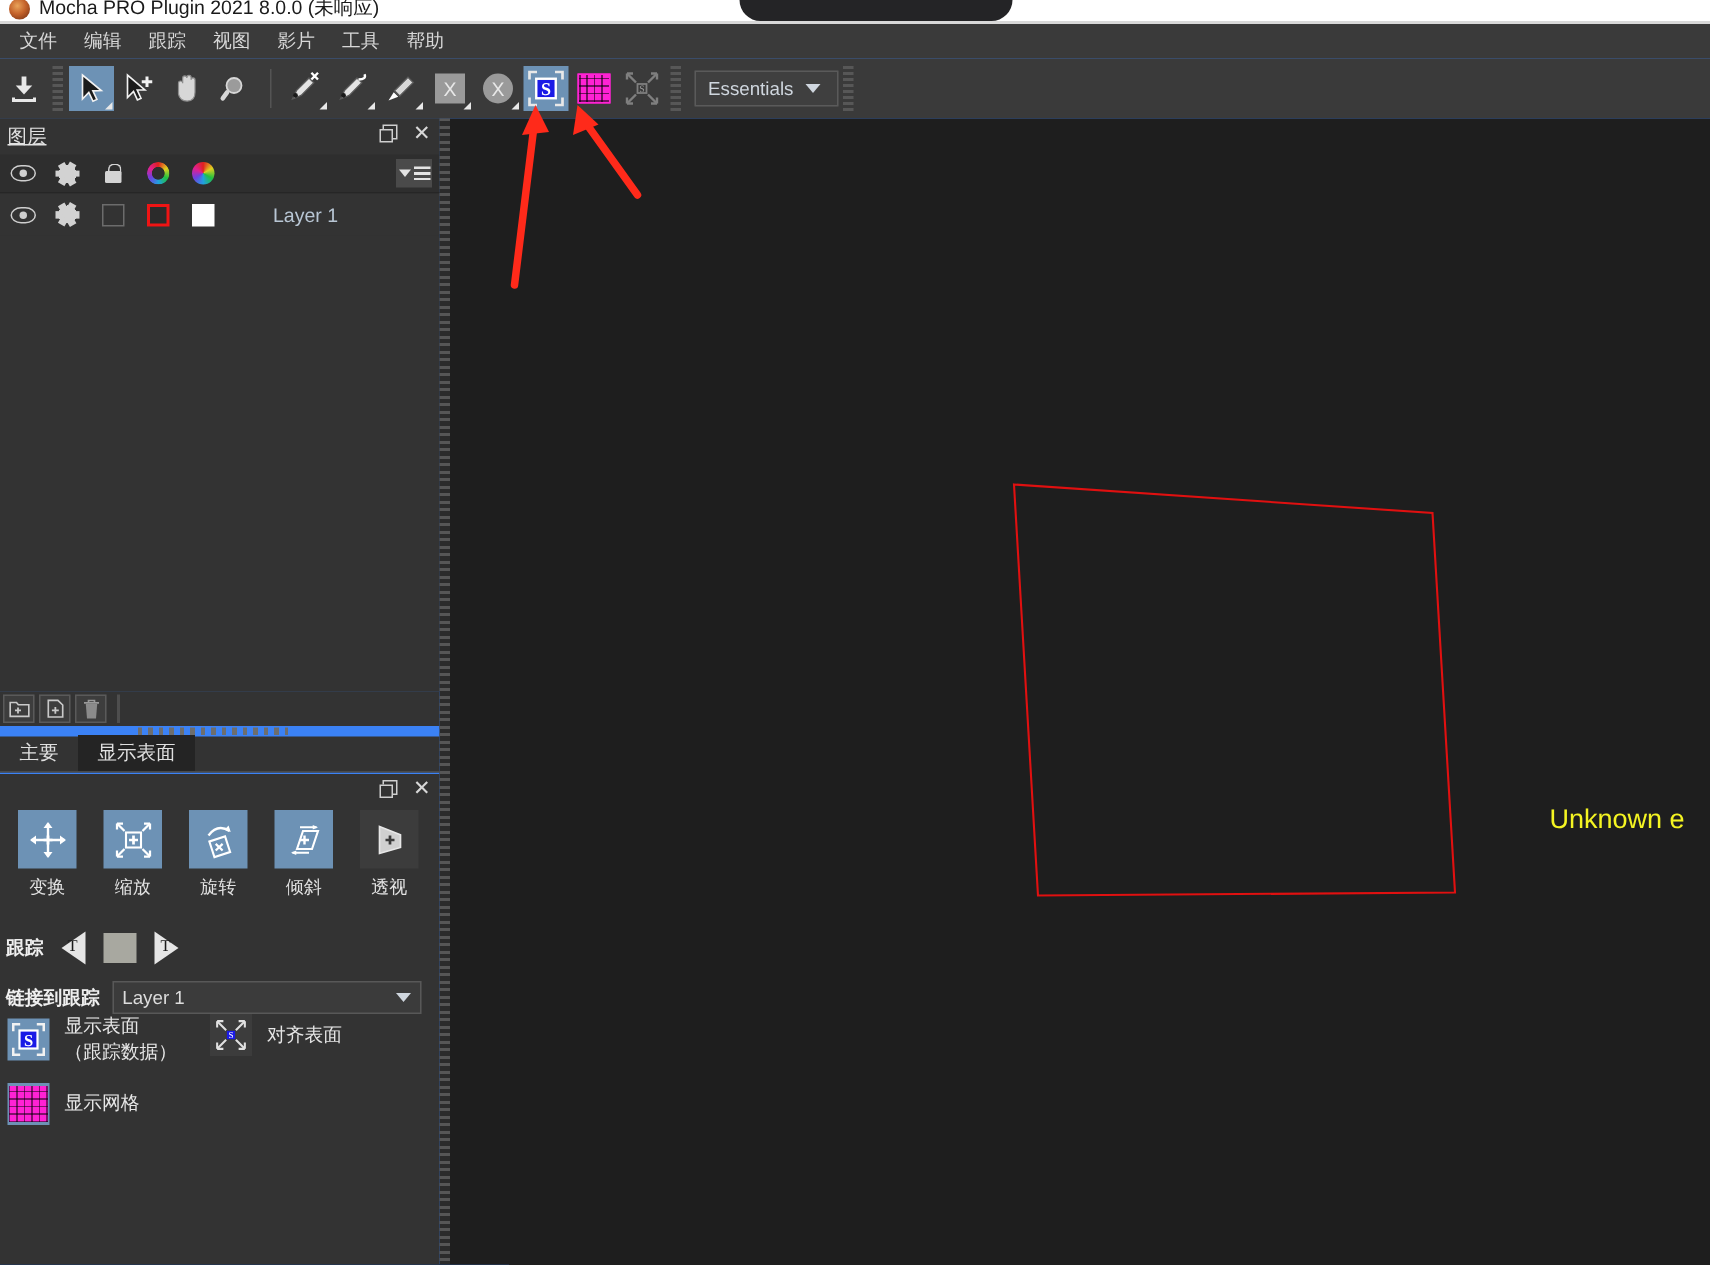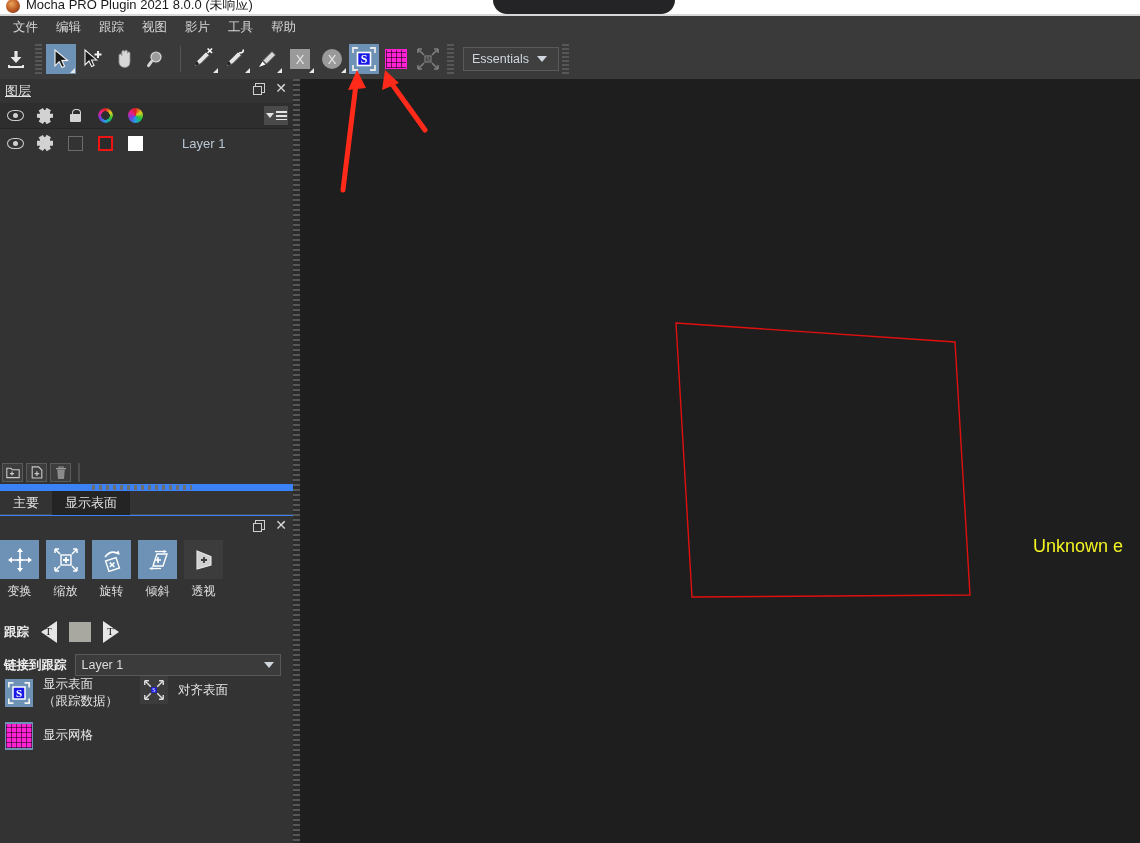--- a/index.html
+++ b/index.html
@@ -170,38 +170,38 @@
 
   
   .drag-dots {
     position: absolute; left: 92px; top: 485px; width: 100px; height: 5px;
     background: repeating-linear-gradient(90deg,#6e6e6e 0 3px, transparent 3px 7px);
   }
 
   
   .tabs {
     position: absolute; left: 0; top: 491px; width: 293px; height: 24px;
-    background: #333333; display: flex; align-items: center;
+    background: #333333; display: flex; align-items: flex-end;
     border-bottom: 1px solid #4a4a4a;
   }
   .tab {
     height: 24px; padding: 0 13px; font-size: 13px; color: #e0e0e0;
     display: flex; align-items: center; cursor: pointer;
   }
   .tab.active { background: #242424; }
 
   
   .track-panel {
     position: absolute; left: 0; top: 516px; width: 293px; height: 327px;
     background: #333333;
   }
   .tp-head { position: relative; height: 24px; }
   .section-title { font-size: 12.5px; color: #efefef; font-weight: bold; }
 
-  .motion-grid { display: flex; gap: 7px; margin-left: 0; }
+  .motion-grid { display: flex; gap: 18px; margin-left: 12px; }
   .motion-cell { width: 39px; text-align: center; }
   .motion-btn {
     width: 39px; height: 39px; background: #6d92b5;
     display: flex; align-items: center; justify-content: center; cursor: pointer;
   }
   .motion-btn.off { background: #3c3c3c; }
   .motion-label { font-size: 12px; color: #e2e2e2; margin-top: 4px; }
 
   .track-row { display: flex; align-items: center; gap: 12px; margin-left: 4px; }
   .tr-label { font-size: 12.5px; color: #efefef; font-weight: bold; }

